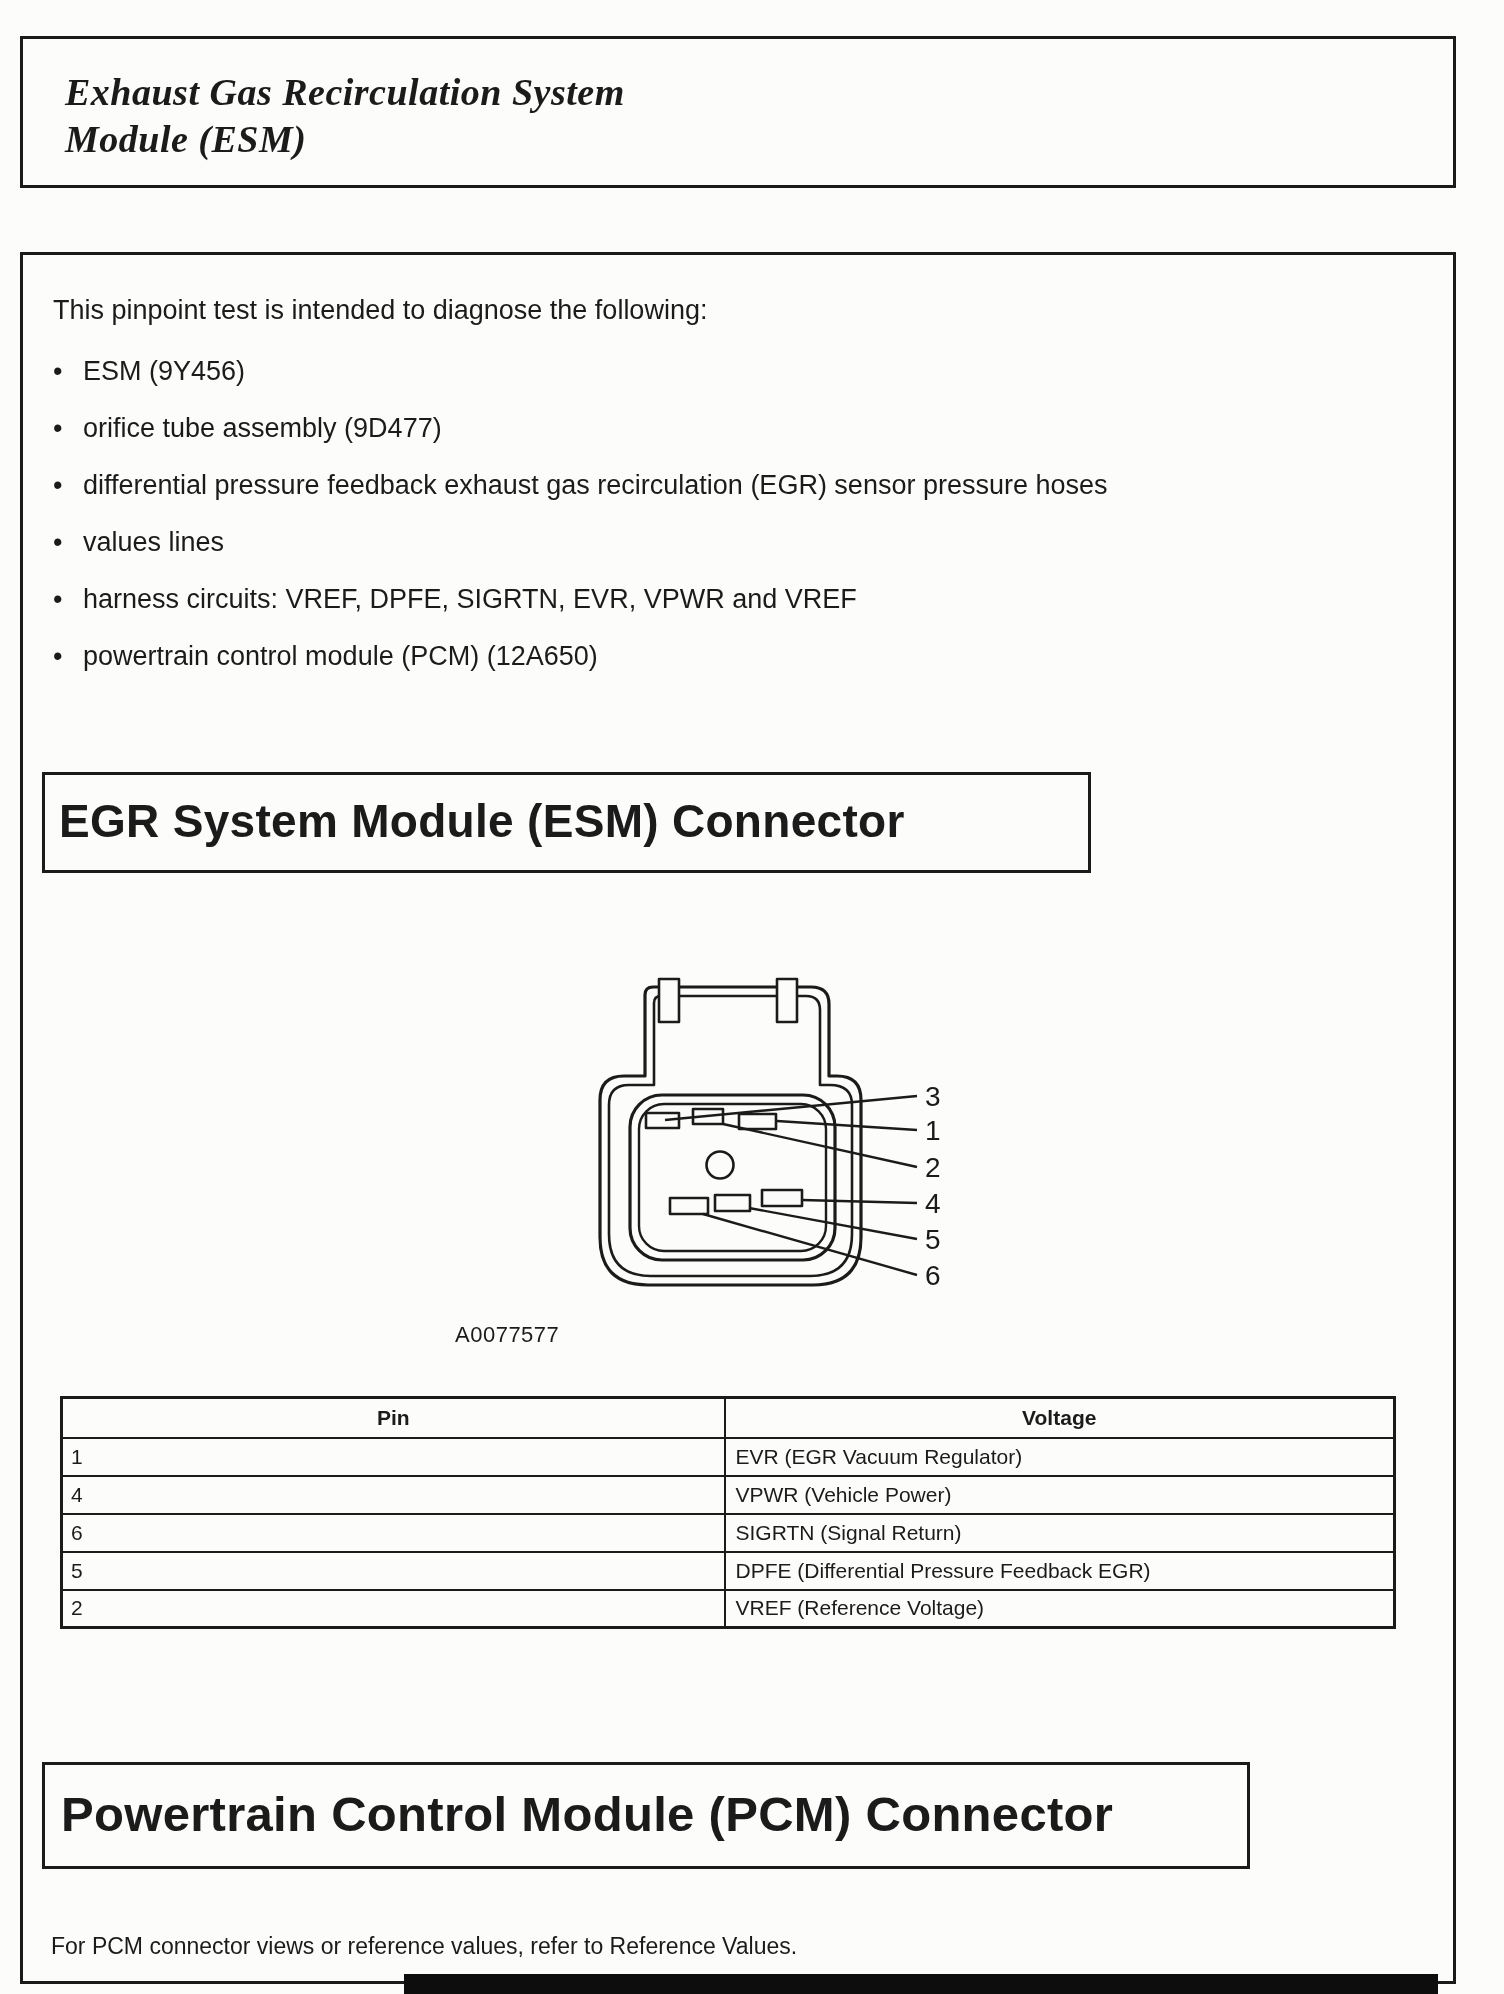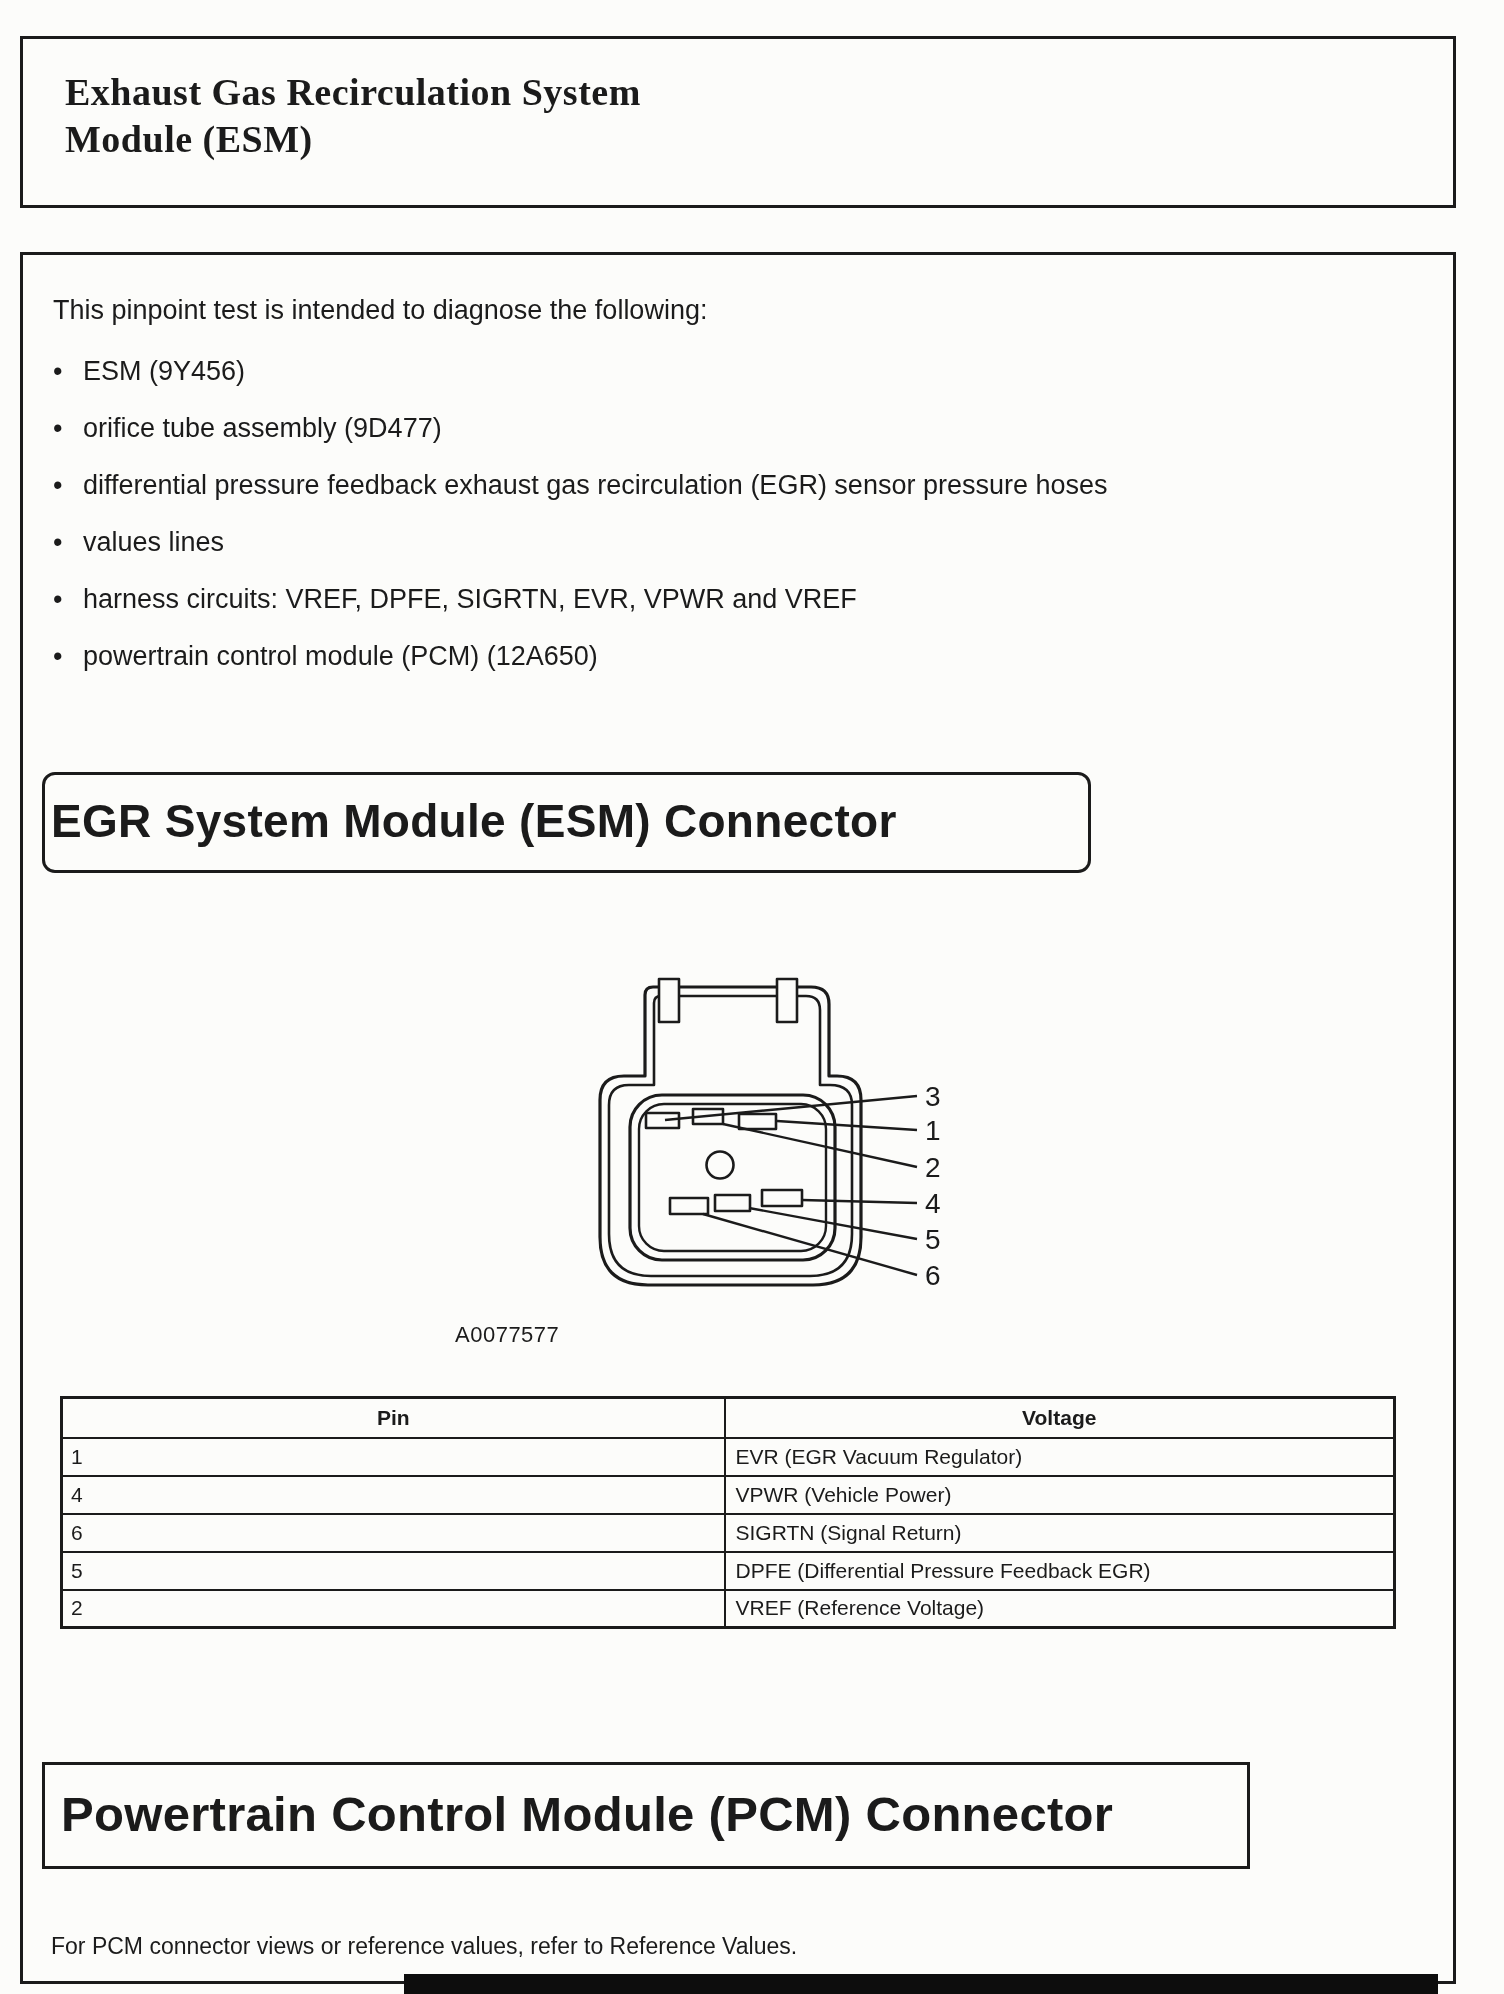--- a/index.html
+++ b/index.html
@@ -7,23 +7,24 @@
   .page {
     position:relative; width:1504px; height:1994px;
     background:var(--paper,#fcfcfa);
     color:var(--ink,#1b1b1b);
     font-family:"Liberation Sans", sans-serif;
     overflow:hidden;
   }
 
   
   .header-box {
-    position:absolute; left:20px; top:36px; right:48px; height:172px;
+    position:absolute; left:20px; top:36px; right:48px; height:152px;
     border:3px solid var(--ink,#1b1b1b);
     display:flex;
+    font-style:italic;
   }
   .header-title-cell { flex:1; padding:30px 0 0 42px; }
   .title-line {
     font-family:"Liberation Serif", serif; font-weight:700;
     font-size:38px; line-height:47px; letter-spacing:.5px;
   }
   .header-code-cell {
     width:432px; border-left:3px solid var(--ink,#1b1b1b);
     display:flex; align-items:center; justify-content:center;
     font-family:"Liberation Serif", serif; font-weight:700;
@@ -40,21 +41,21 @@
   .bullets li { display:flex; margin-bottom:26px; font-size:27px; line-height:31px; }
   .dot { width:30px; flex:0 0 30px; }
 
   .section-title-box {
     border:3px solid var(--ink,#1b1b1b);
     font-weight:700; letter-spacing:.3px;
     background:var(--paper,#fcfcfa);
   }
   .esm-title-box {
     margin:100px 0 8px 19px; width:1049px;
-    font-size:46px; padding:19px 20px 22px 6px;border-radius:13px;
+    font-size:46px; padding:19px 20px 22px 14px;
   }
   .pcm-title-box {
     margin:133px 0 0 19px; width:1208px;
     font-size:49px; padding:21px 20px 24px 16px;
   }
 
   .connector-figure { margin:101px 0 0 558px; width:420px; }
   .figure-id { margin:12px 0 0 -126px; font-size:22px; letter-spacing:.5px; }
 
   

